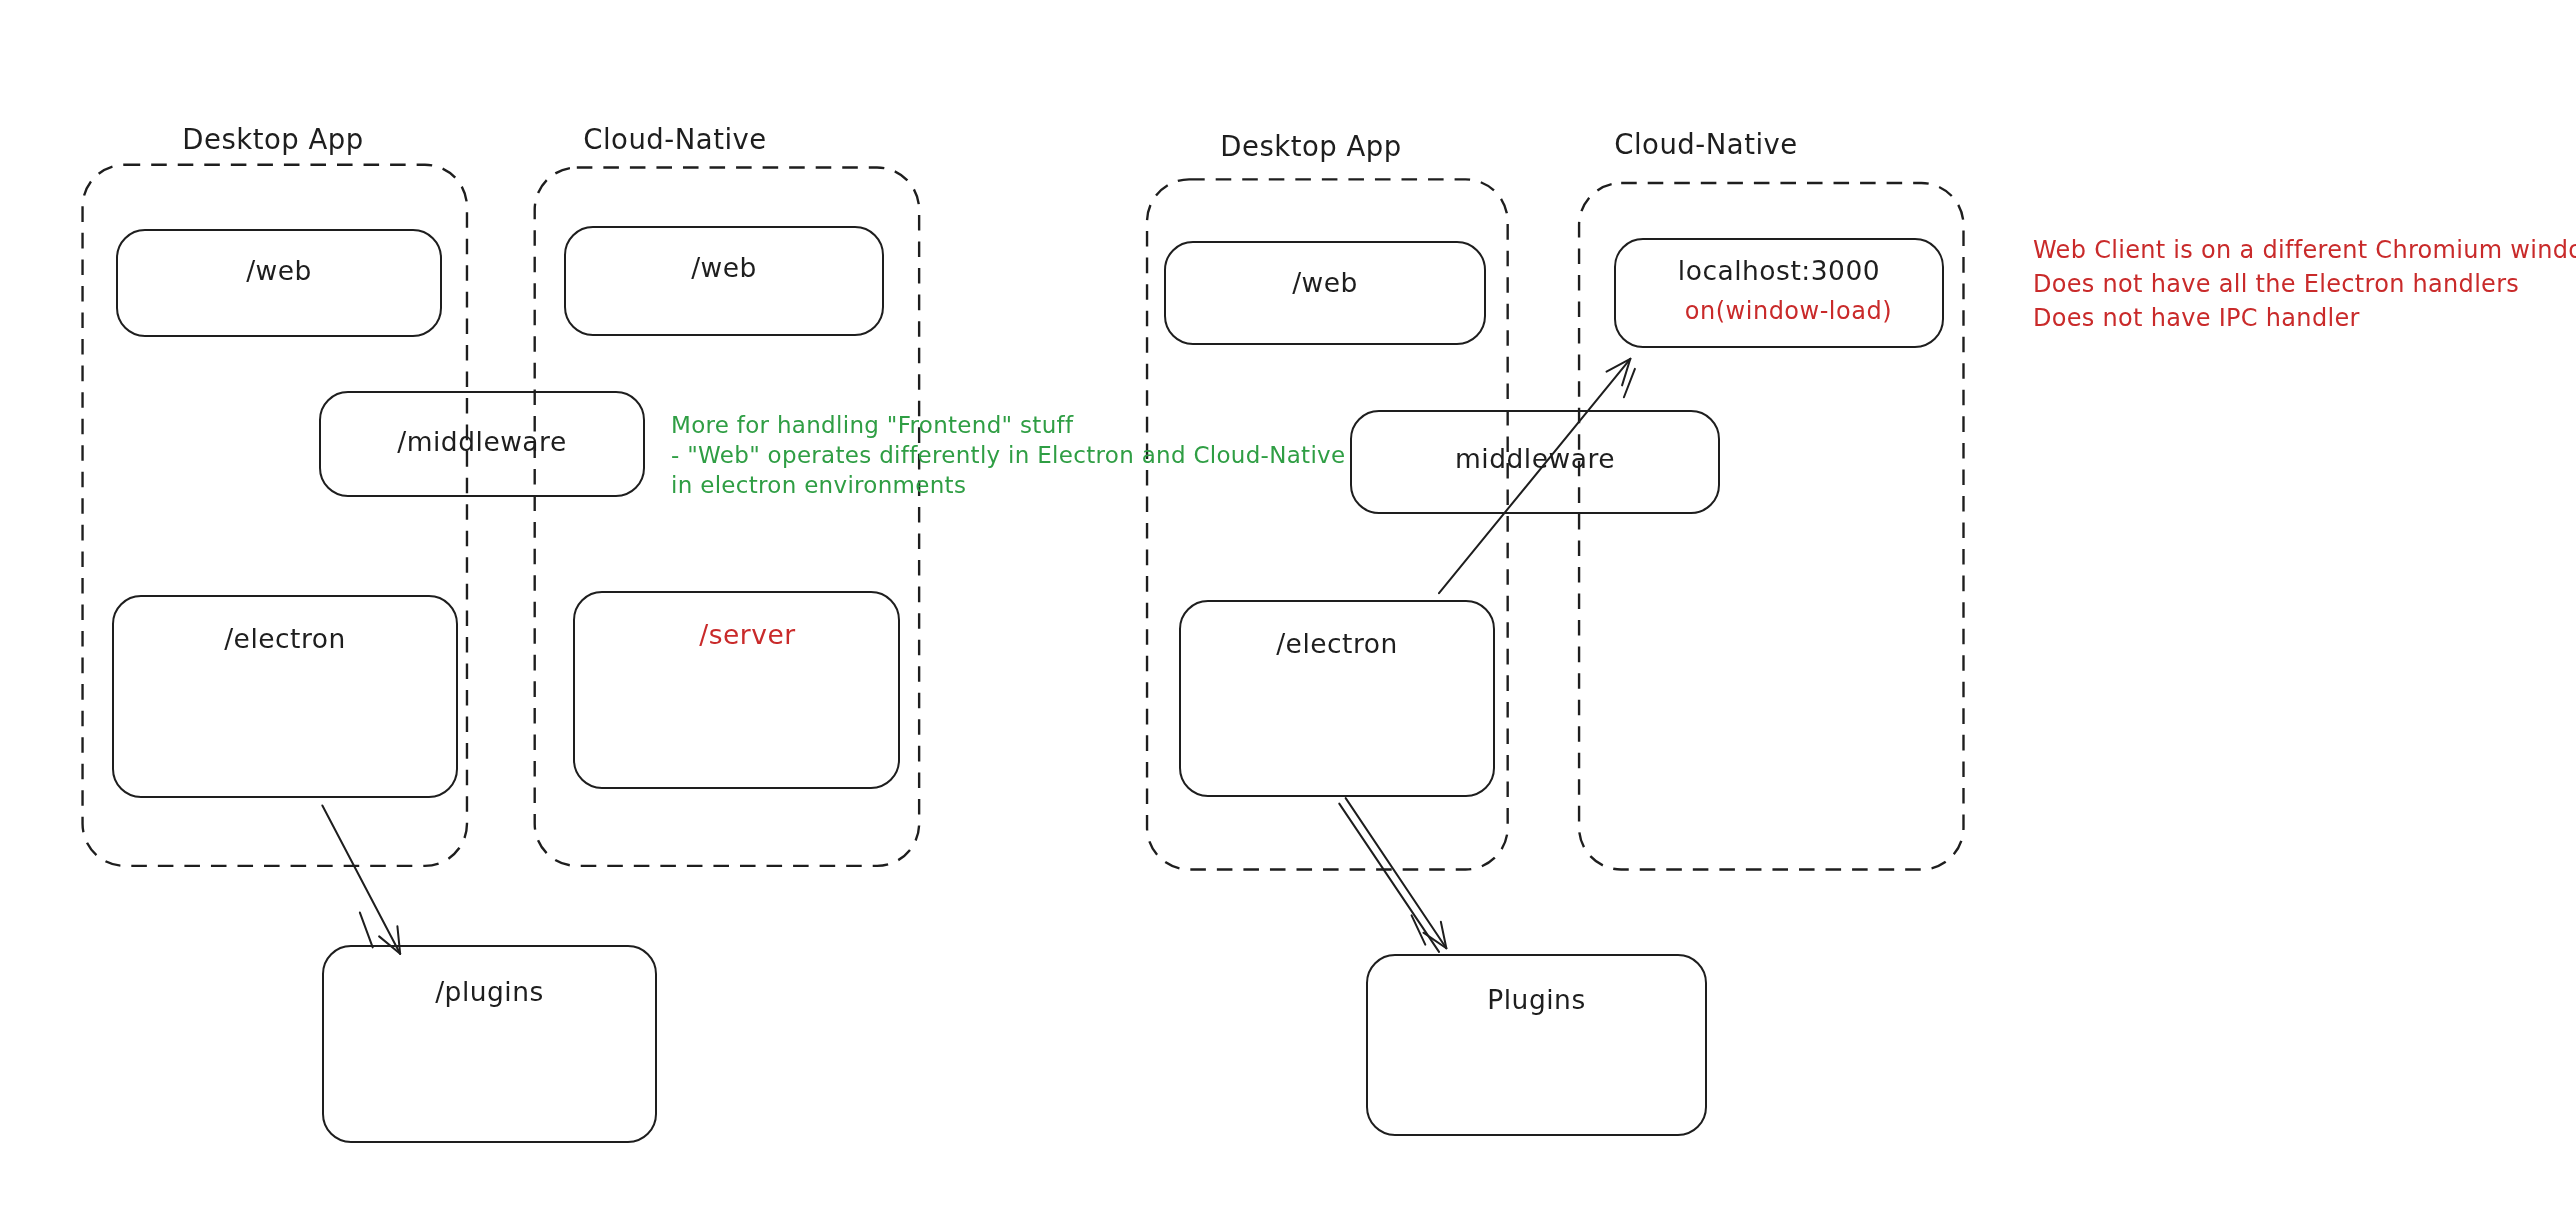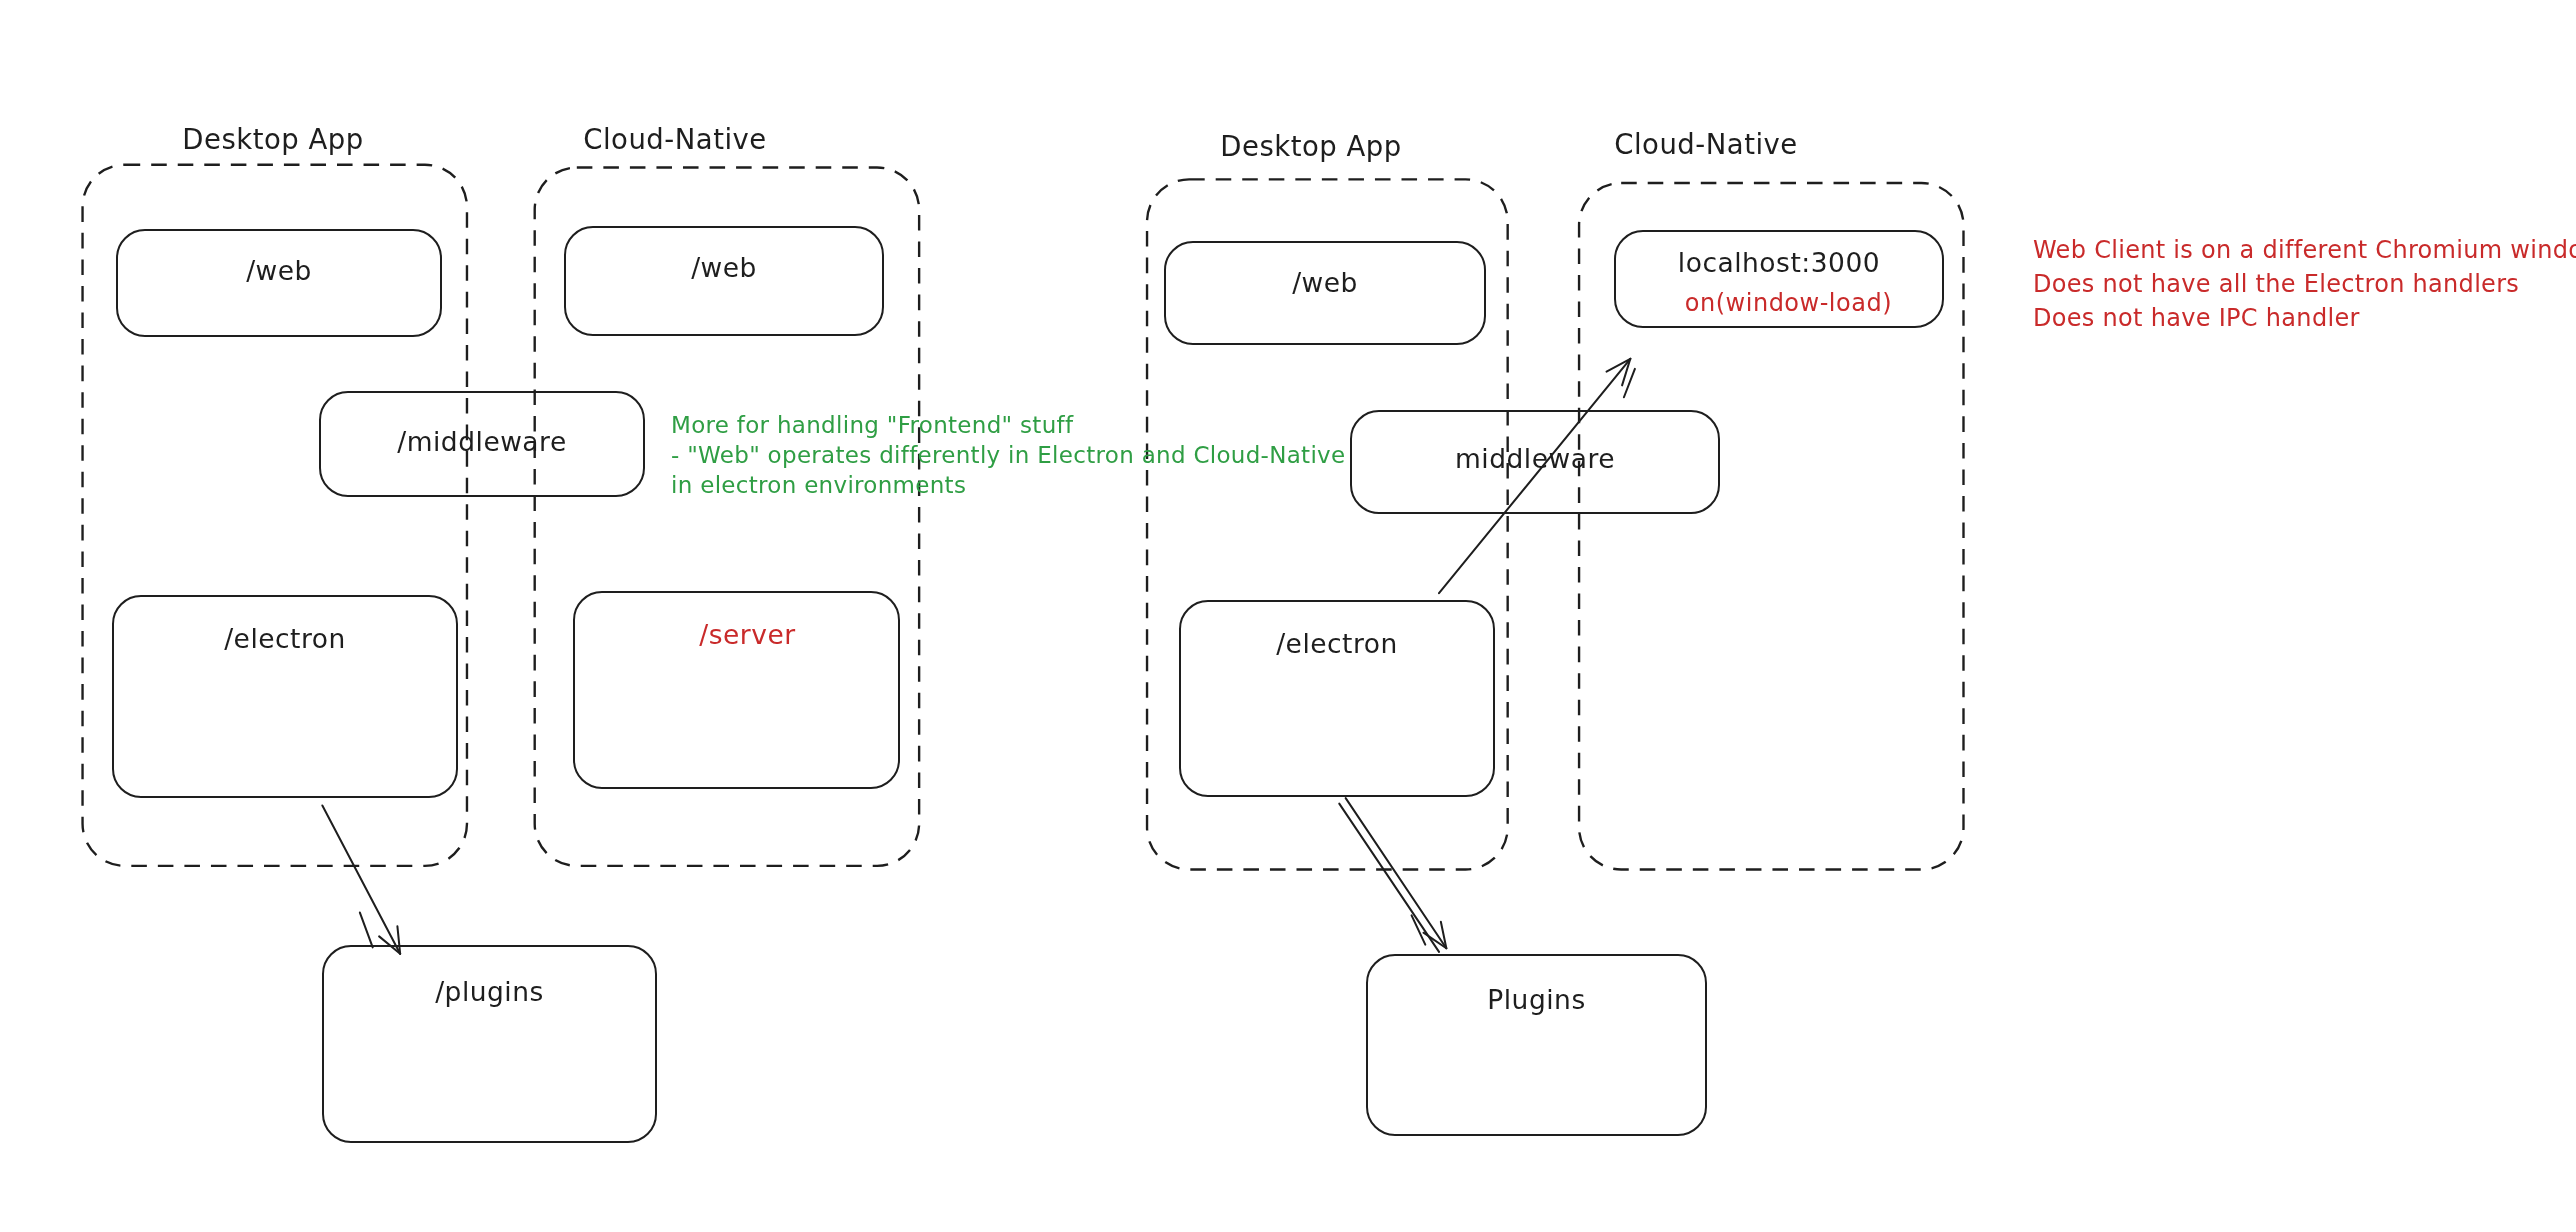--- a/index.html
+++ b/index.html
@@ -98,21 +98,21 @@
   <div class="node" style="left:573px;top:591px;width:327px;height:198px;padding-top:26px;">
     <span class="label red">/server</span>
   </div>
   <div class="node" style="left:322px;top:945px;width:335px;height:198px;padding-top:29px;">
     <span class="label">/plugins</span>
   </div>
 
   <div class="node" style="left:1164px;top:241px;width:322px;height:104px;padding-top:24px;">
     <span class="label">/web</span>
   </div>
-  <div class="node" style="left:1614px;top:230px;width:330px;height:98px;padding-top:14.6px;">
+  <div class="node" style="left:1614px;top:238px;width:330px;height:110px;padding-top:14.6px;">
     <span class="label">localhost:3000</span>
     <span class="sublabel-red" style="right:50px;top:57px;">on(window-load)</span>
   </div>
   <div class="node" style="left:1350px;top:410px;width:370px;height:104px;padding-top:31px;">
     <span class="label">middleware</span>
   </div>
   <div class="node" style="left:1179px;top:600px;width:316px;height:197px;padding-top:26px;">
     <span class="label">/electron</span>
   </div>
   <div class="node" style="left:1366px;top:954px;width:341px;height:182px;padding-top:27.5px;">

